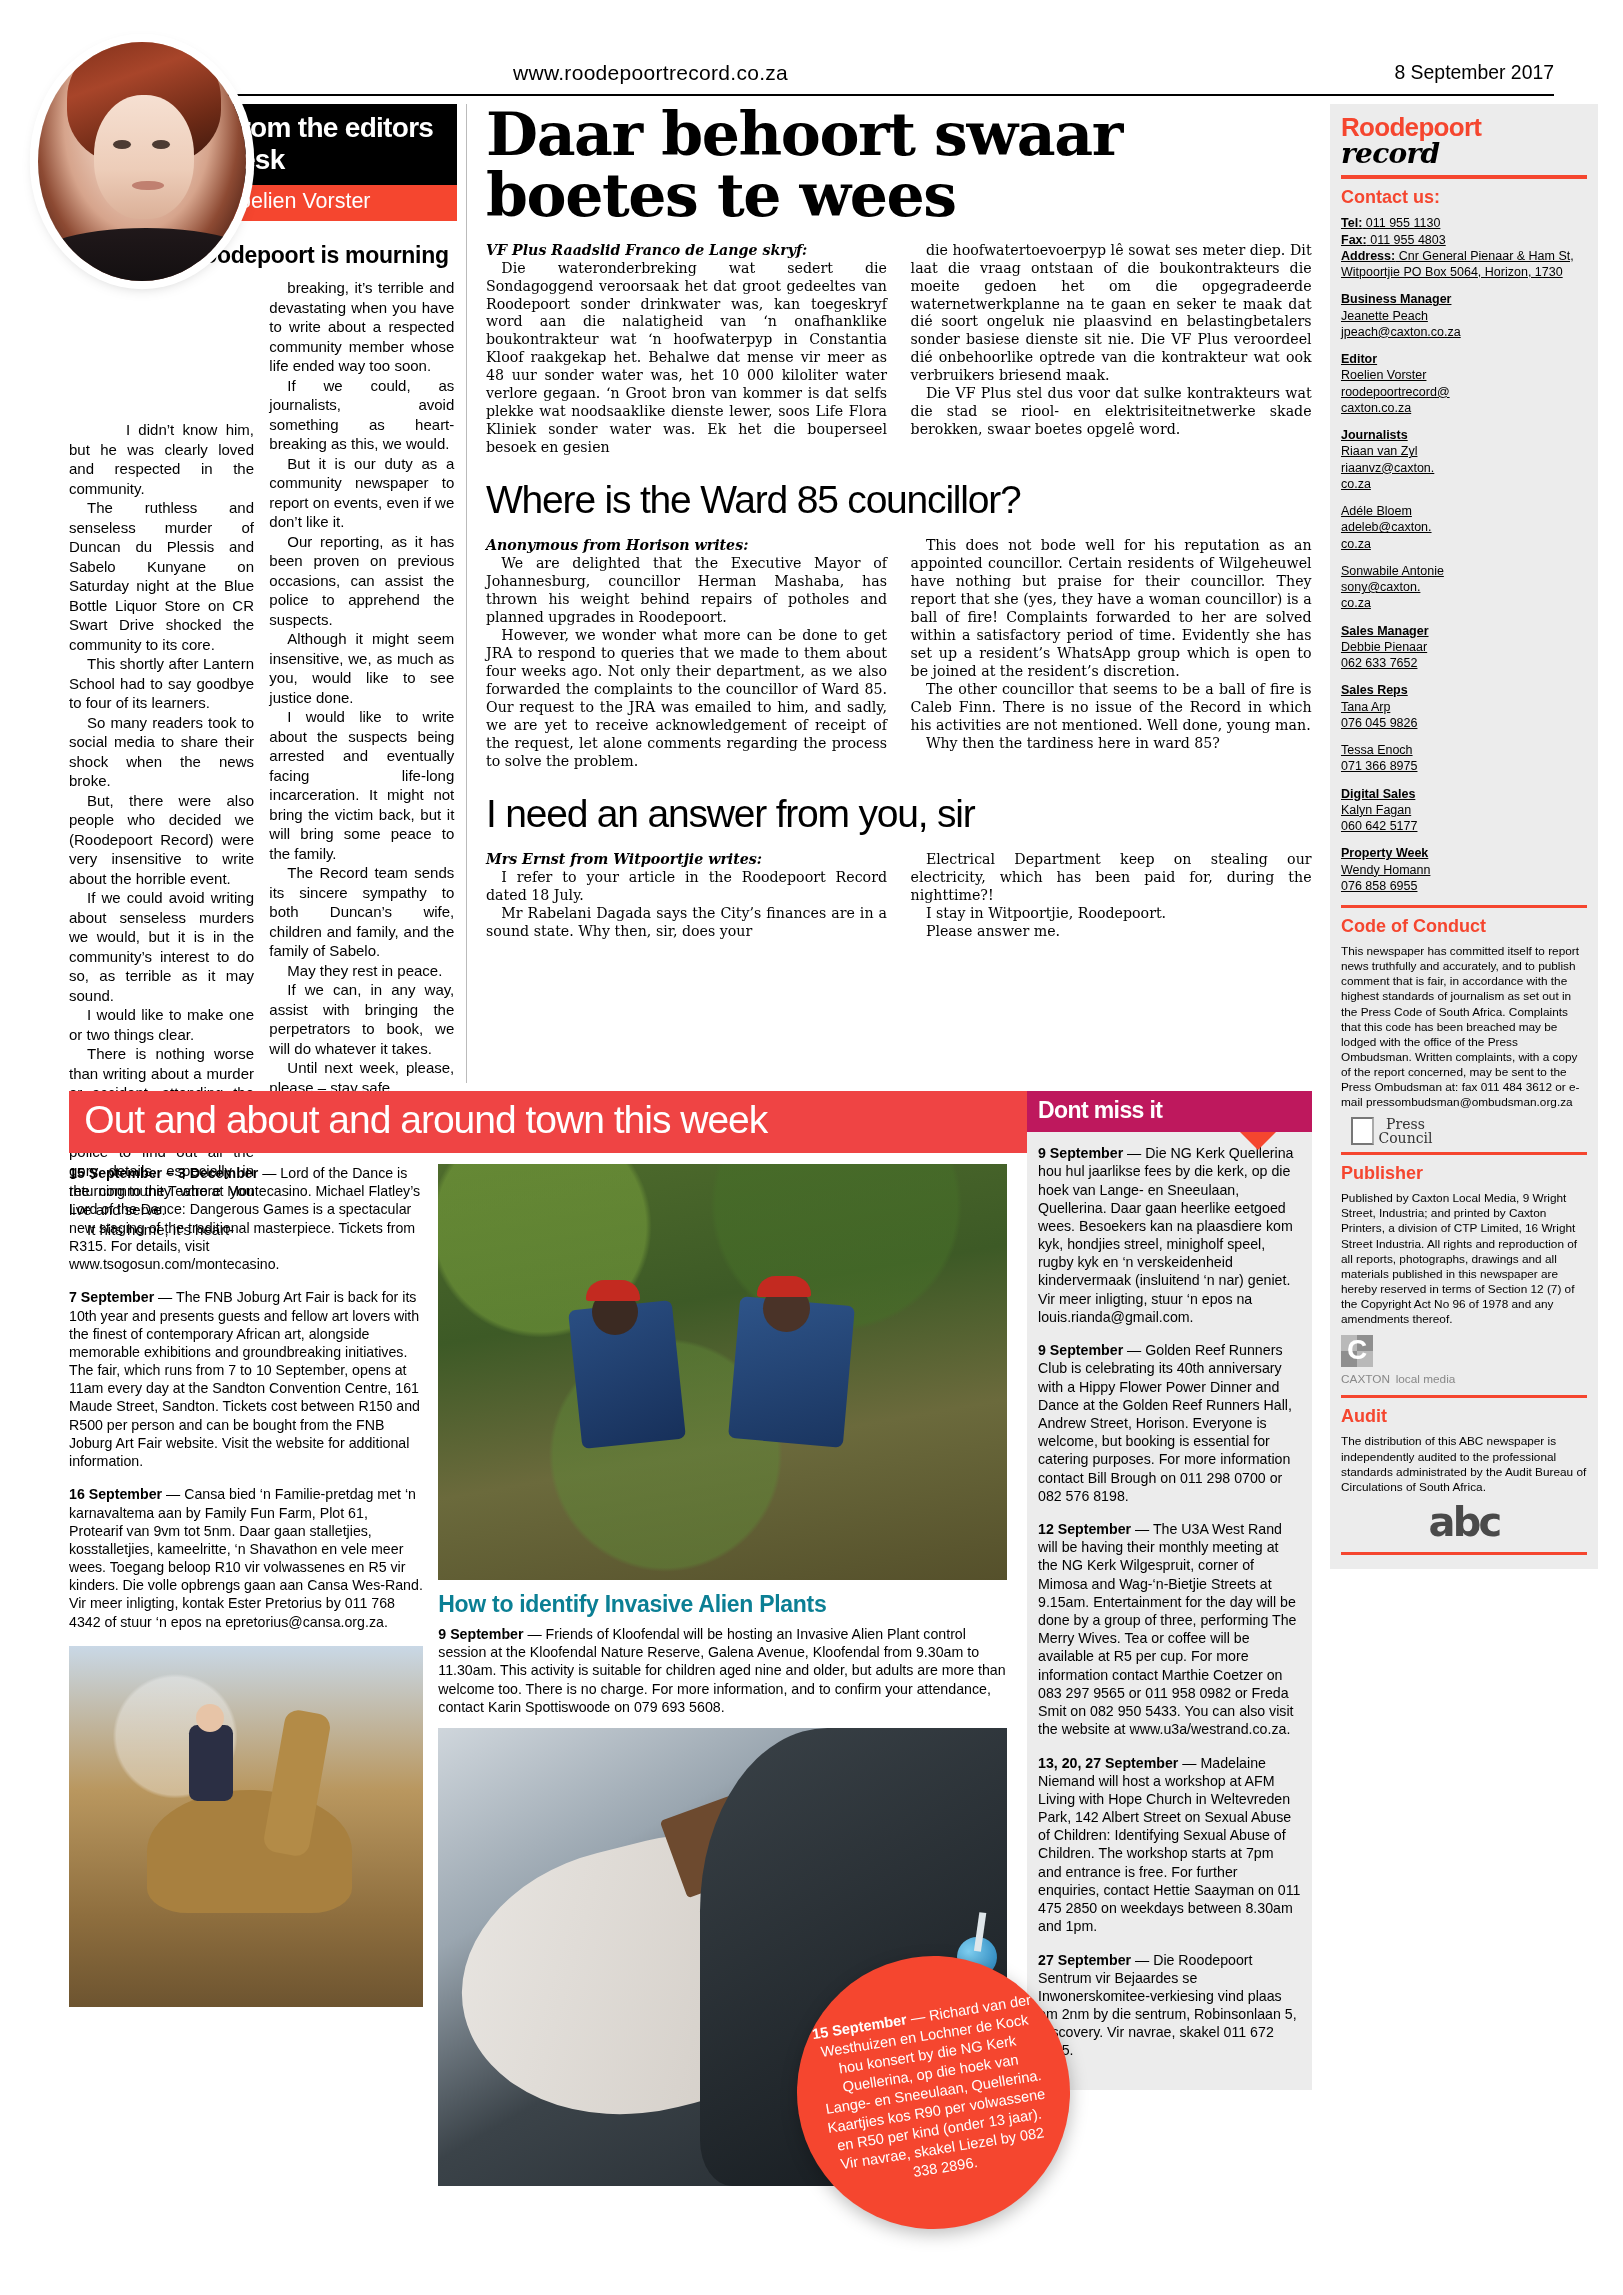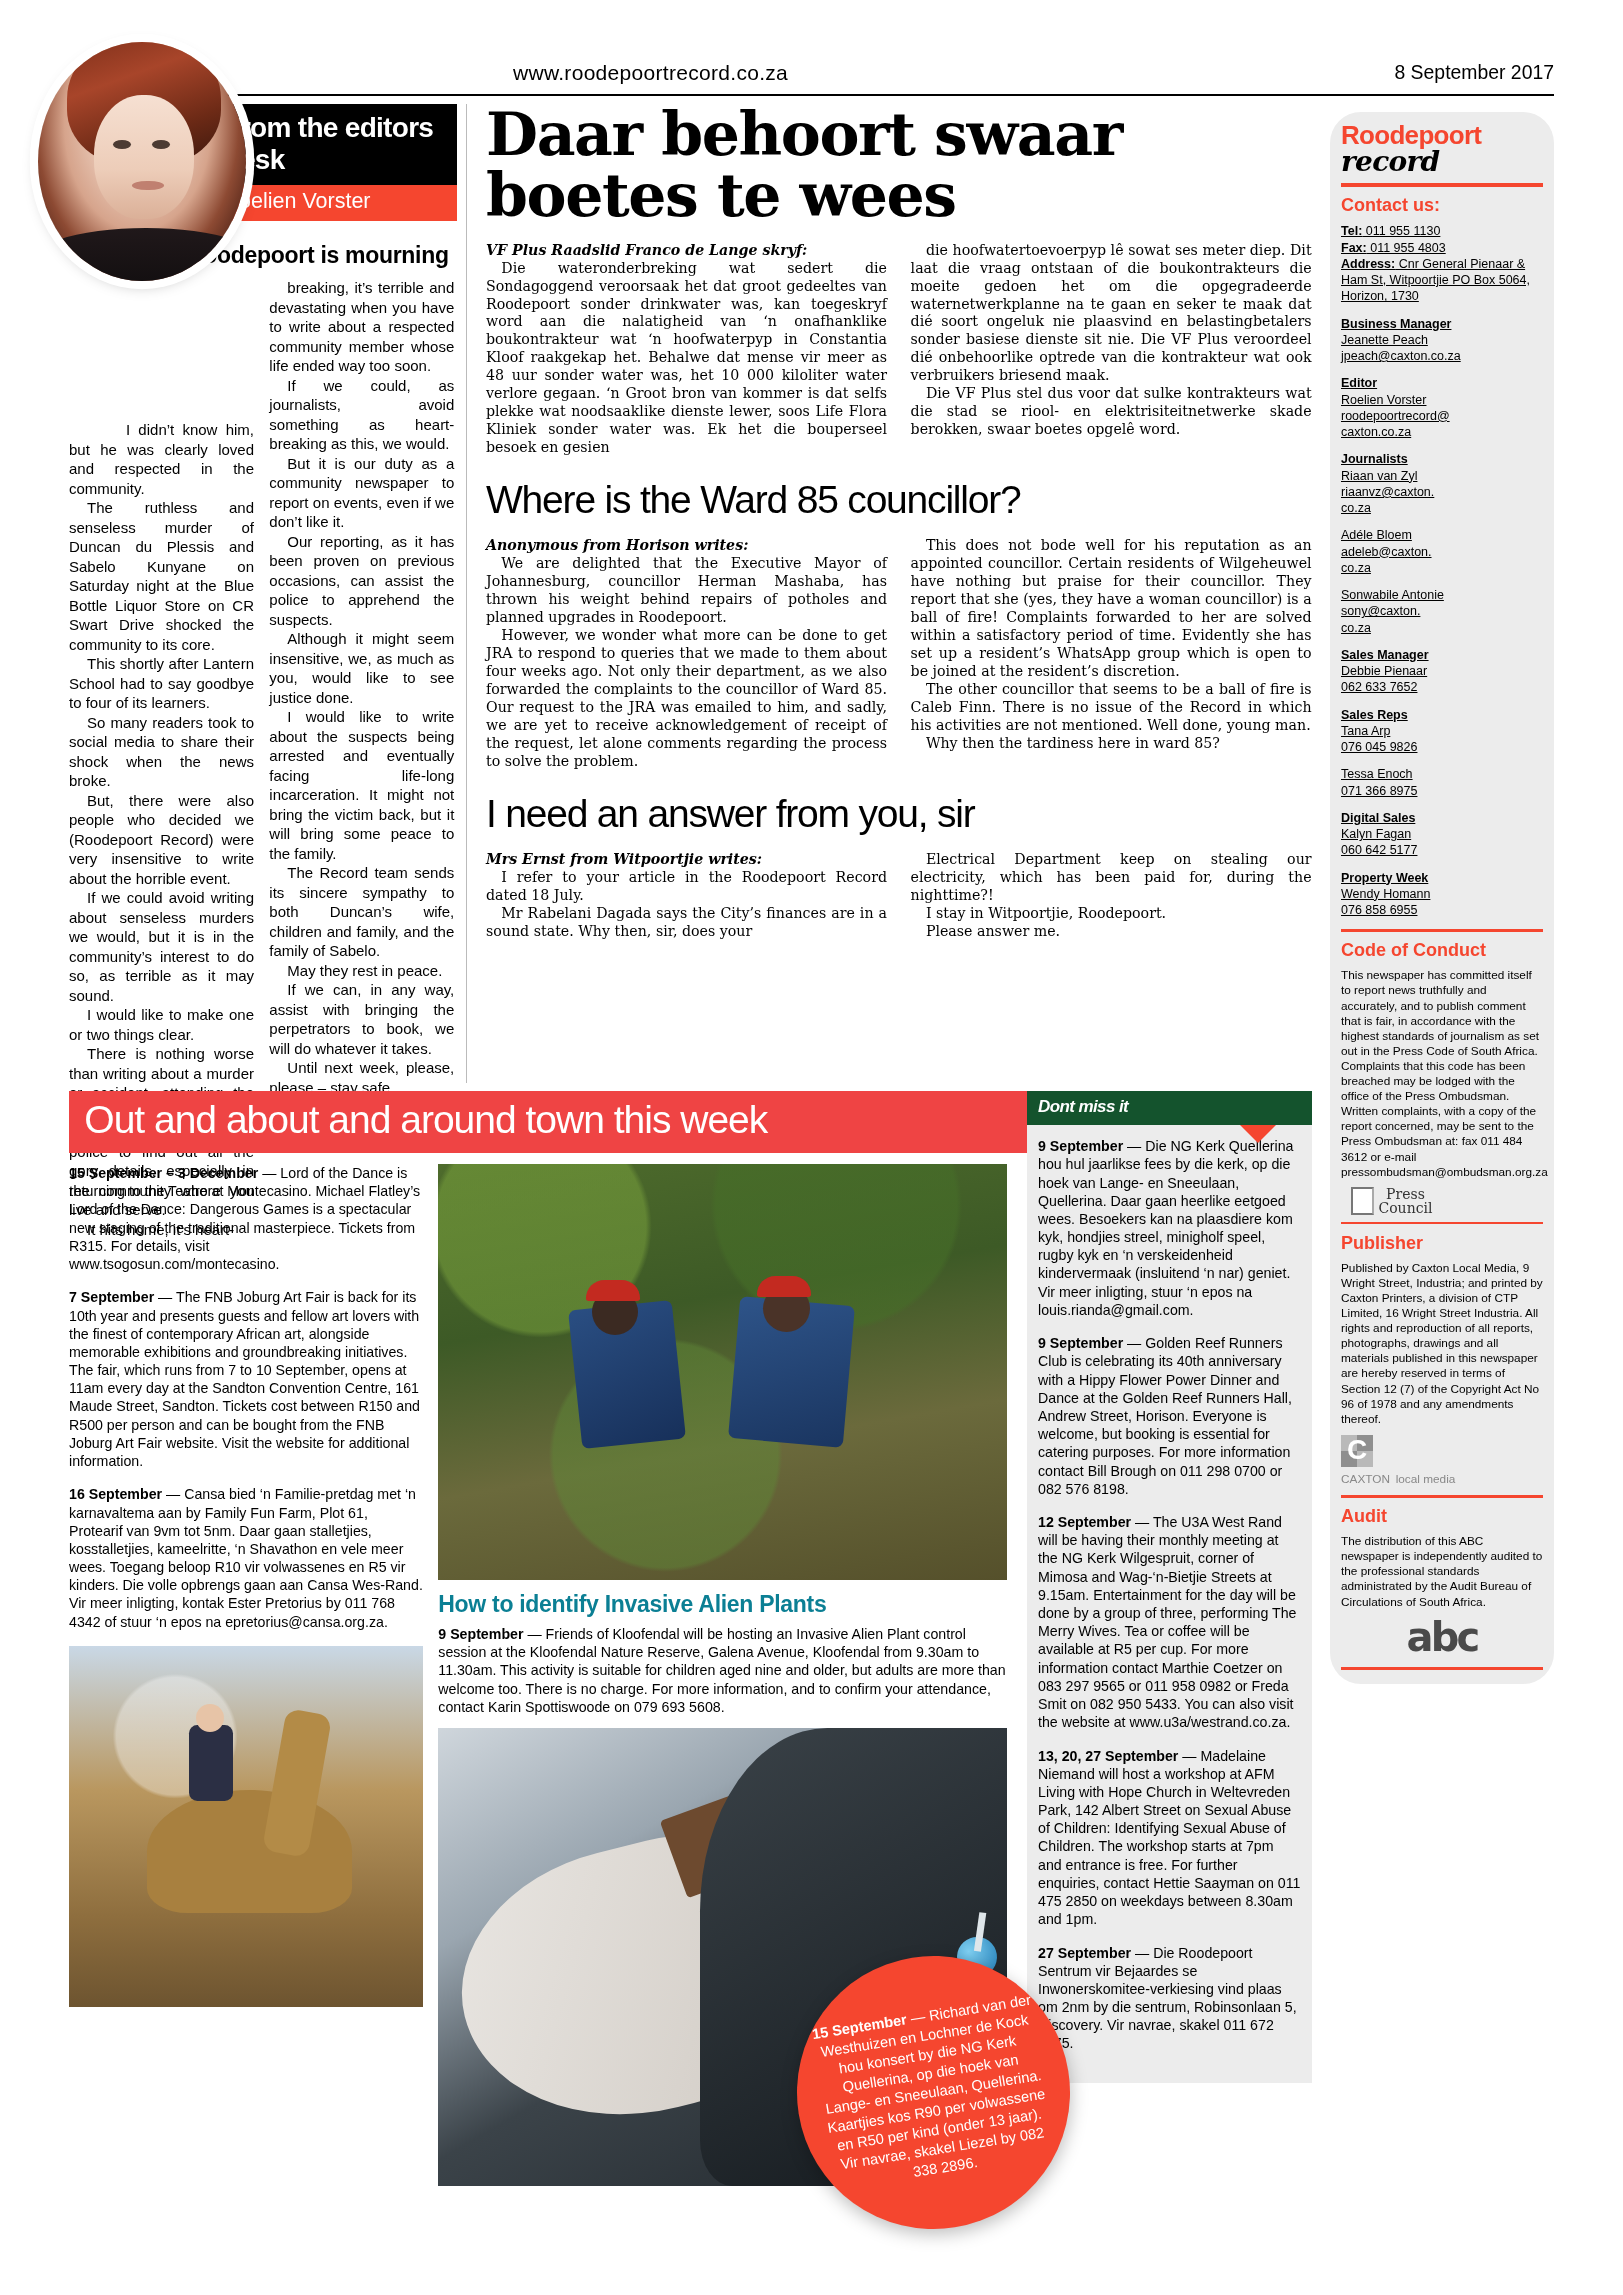--- a/index.html
+++ b/index.html
@@ -81,21 +81,21 @@
   .art-cols { display:flex; gap: 23.6px; margin-top: 15.3px; }
   .art-cols .c { width: 401px; font-family: "DejaVu Serif", serif; font-size: 14.2px; line-height:1.265; text-align: justify; }
   .art-cols .c p { margin:0; text-indent: 15.3px; }
   .lead-intro { font-weight: 700; font-style: italic; text-indent: 0 !important; }
 
   .sec-head {
     font-size: 39px; font-weight: 400; letter-spacing:-1.2px; margin: 21px 0 9.7px 0;
   }
 
   
-  .rail { position: absolute; left: 1330px; top: 112px; width: 224px; background:#ececec; padding: 0 0 7px 0; border-radius: 31px; }
+  .rail { position: absolute; left: 1330px; top: 104px; width: 268px; background:#ececec; padding: 0 0 7px 0; }
   .rail-inner { padding: 9.7px 11px 7px 11px; }
   .logo-top { font-size: 26px; font-weight: 700; color:#f5462f; letter-spacing:-0.7px; line-height:1; }
   .logo-bot { font-family:"DejaVu Serif", serif; font-style: italic; font-weight: 800; font-size: 28px; letter-spacing:-0.7px; margin-top:-2.8px; }
   .rail-rule { height: 3.5px; background:#f5462f; margin: 5.6px 0 0 0; }
   .rail-h { color:#f5462f; font-weight:800; font-size: 18px; margin: 8.3px 0 7px 0; }
   .rail-txt { font-size: 12.5px; line-height: 1.30; }
   .rail-txt b { font-weight:700; }
   .rail-blk { margin-bottom: 11px; text-decoration: underline; }
   .rail-small { font-size: 11.8px; line-height: 1.28; }
   .rail-sep { height: 2.8px; background:#f5462f; margin: 7px 0 0 0; }
@@ -171,21 +171,21 @@
     transform: rotate(-9deg);
     box-shadow: 0 5.6px 16.7px rgba(0,0,0,.25);
   }
   .circle-callout b { font-weight:800; }
   .pin { position:absolute; left: 957px; top: 1937px; width: 40px; height: 40px; border-radius:50%;
          background: radial-gradient(circle at 35% 30%, #7fd0f2, #1f7bb5); transform: rotate(-20deg); }
   .pin:after { content:""; position:absolute; left:28px; top:-22px; width:7px;height:39px; background:#dfe6ea; transform: rotate(28deg); }
 
   
   .dmi { position:absolute; left: 1027px; top: 1091px; width: 285px; }
-  .dmi-bar { background:#14532d; color:#fff; font-weight:800; font-size: 17px; padding: 6.2px 11px 7.6px 11px; position:relative; letter-spacing:-0.6px;font-style:italic; }
+  .dmi-bar { background:#be185d; color:#fff; font-weight:800; font-size: 23px; padding: 6.2px 11px 7.6px 11px; position:relative; letter-spacing:-0.6px; }
   .dmi-bar:after { content:""; position:absolute; right: 36px; bottom:-18px; border-left: 18px solid transparent; border-right: 18px solid transparent; border-top: 18px solid #f5462f; }
   .dmi-body { background:#ececec; padding: 12.5px 11px 15.3px 11px; font-size: 14.2px; line-height:1.28; }
   .dmi-body p { margin: 0 0 15.3px 0; }
   .dmi-body b { font-weight:700; }
 </style>
 </head>
 <body>
 
 <div class="page">
 

